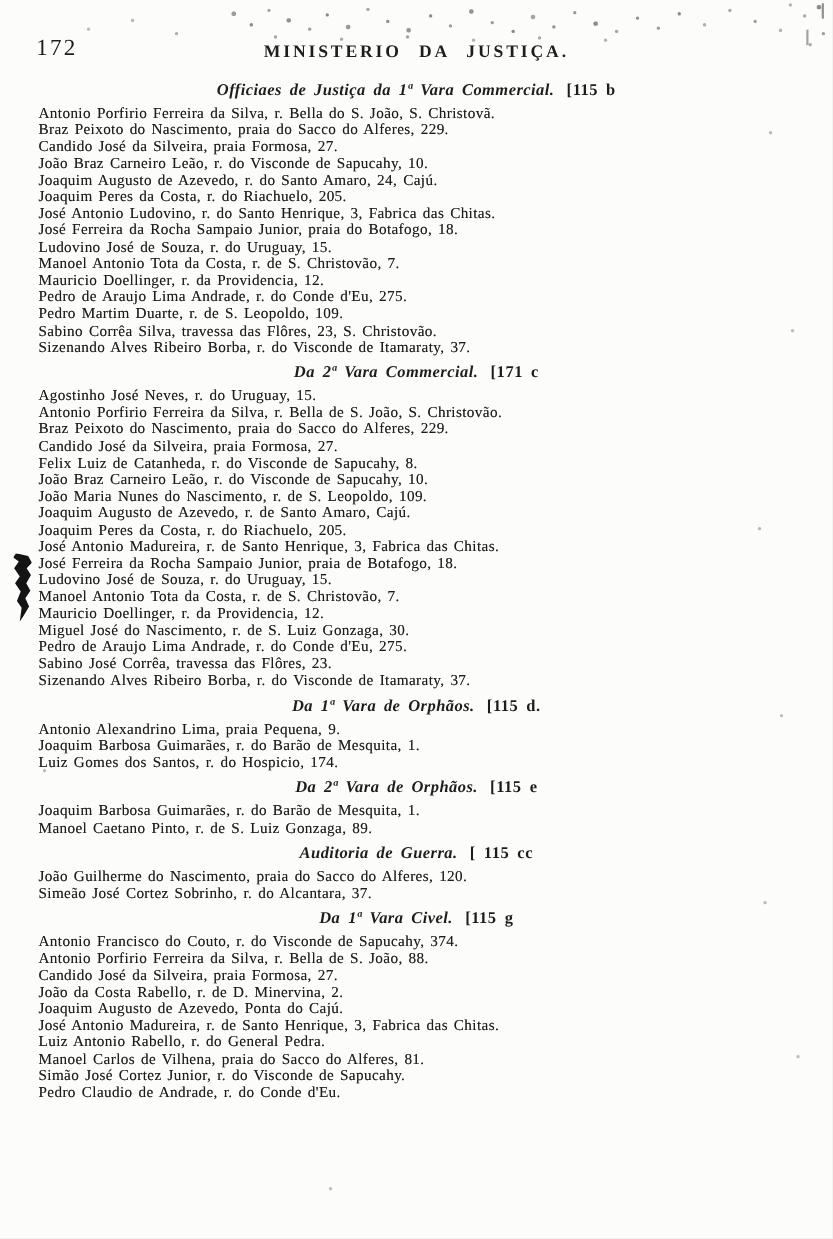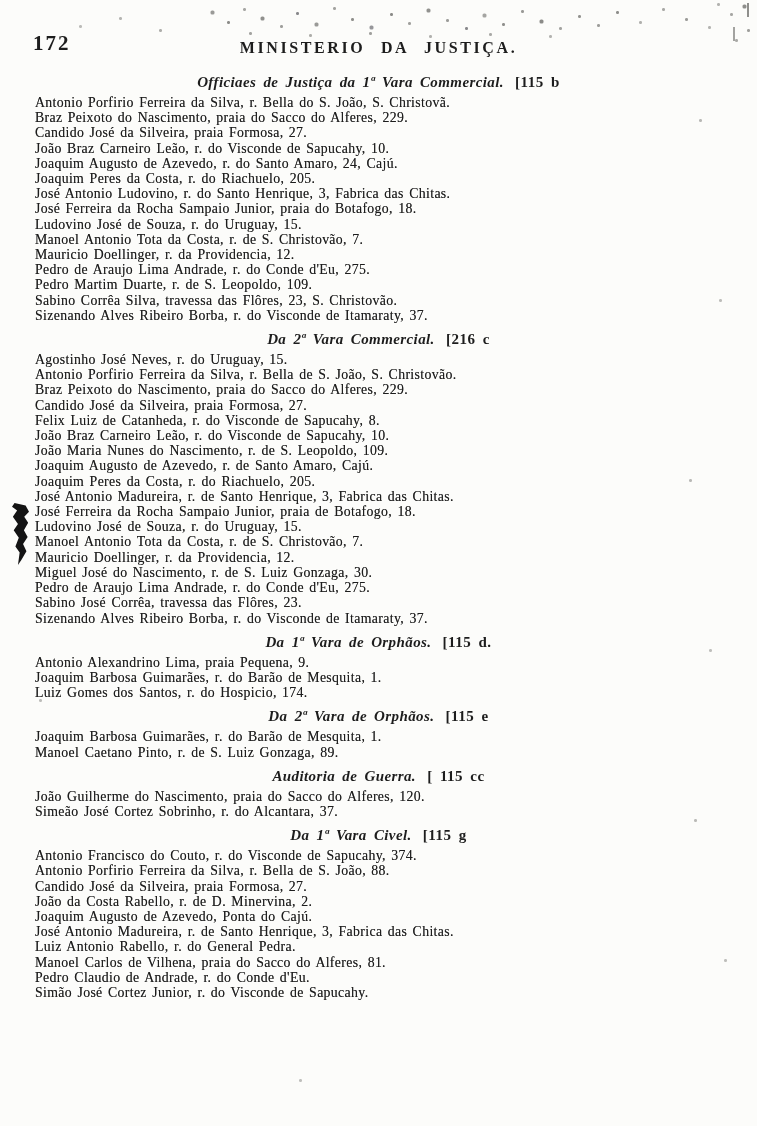--- a/index.html
+++ b/index.html
@@ -43,21 +43,21 @@
     position:absolute;left:12px;top:503px;width:17px;height:62px;
     background:#141414;
     clip-path:polygon(15% 0,80% 4%,100% 14%,72% 22%,95% 32%,70% 44%,92% 55%,
                       65% 66%,85% 78%,55% 92%,35% 100%,45% 80%,20% 70%,40% 56%,
                       10% 44%,35% 34%,5% 22%,30% 12%,0 6%);
   }
   
   .header{position:relative;height:66px;}
   .pagenum{
     position:absolute;left:33px;top:31px;
-    font-size:21px;font-weight:bold;letter-spacing:2px;
+    font-size:21px;font-weight:normal;letter-spacing:2px;
   }
   .main-title{
     position:absolute;left:0;top:39px;width:100%;margin:0;
     text-align:center;font-size:16px;font-weight:bold;
     letter-spacing:2.6px;word-spacing:9px;
   }
   
   .sections{position:relative;}
   .sec-head{
     margin:8px 0 4px 0;text-align:center;
@@ -102,21 +102,21 @@
           <div class="entry">Manoel Antonio Tota da Costa, r. de S. Christovão, 7.</div>
           <div class="entry">Mauricio Doellinger, r. da Providencia, 12.</div>
           <div class="entry">Pedro de Araujo Lima Andrade, r. do Conde d'Eu, 275.</div>
           <div class="entry">Pedro Martim Duarte, r. de S. Leopoldo, 109.</div>
           <div class="entry">Sabino Corrêa Silva, travessa das Flôres, 23, S. Christovão.</div>
           <div class="entry">Sizenando Alves Ribeiro Borba, r. do Visconde de Itamaraty, 37.</div>
         </div>
   </section>
 
   <section class="section">
-    <h2 class="sec-head"><span class="sec-title">Da 2ª Vara Commercial. </span><span class="sec-ref">[216 c</span></h2>
+    <h2 class="sec-head"><span class="sec-title">Da 2ª Vara Commercial. </span><span class="sec-ref">[171 c</span></h2>
     <div class="entries">
           <div class="entry">Agostinho José Neves, r. do Uruguay, 15.</div>
           <div class="entry">Antonio Porfirio Ferreira da Silva, r. Bella de S. João, S. Christovão.</div>
           <div class="entry">Braz Peixoto do Nascimento, praia do Sacco do Alferes, 229.</div>
           <div class="entry">Candido José da Silveira, praia Formosa, 27.</div>
           <div class="entry">Felix Luiz de Catanheda, r. do Visconde de Sapucahy, 8.</div>
           <div class="entry">João Braz Carneiro Leão, r. do Visconde de Sapucahy, 10.</div>
           <div class="entry">João Maria Nunes do Nascimento, r. de S. Leopoldo, 109.</div>
           <div class="entry">Joaquim Augusto de Azevedo, r. de Santo Amaro, Cajú.</div>
           <div class="entry">Joaquim Peres da Costa, r. do Riachuelo, 205.</div>
@@ -162,19 +162,19 @@
     <h2 class="sec-head"><span class="sec-title">Da 1ª Vara Civel. </span><span class="sec-ref">[115 g</span></h2>
     <div class="entries">
           <div class="entry">Antonio Francisco do Couto, r. do Visconde de Sapucahy, 374.</div>
           <div class="entry">Antonio Porfirio Ferreira da Silva, r. Bella de S. João, 88.</div>
           <div class="entry">Candido José da Silveira, praia Formosa, 27.</div>
           <div class="entry">João da Costa Rabello, r. de D. Minervina, 2.</div>
           <div class="entry">Joaquim Augusto de Azevedo, Ponta do Cajú.</div>
           <div class="entry">José Antonio Madureira, r. de Santo Henrique, 3, Fabrica das Chitas.</div>
           <div class="entry">Luiz Antonio Rabello, r. do General Pedra.</div>
           <div class="entry">Manoel Carlos de Vilhena, praia do Sacco do Alferes, 81.</div>
+          <div class="entry">Simão José Cortez Junior, r. do Visconde de Sapucahy.</div>
           <div class="entry">Pedro Claudio de Andrade, r. do Conde d'Eu.</div>
-          <div class="entry">Simão José Cortez Junior, r. do Visconde de Sapucahy.</div>
         </div>
   </section>
 </div>
 
 </div>
 
 </body></html>

